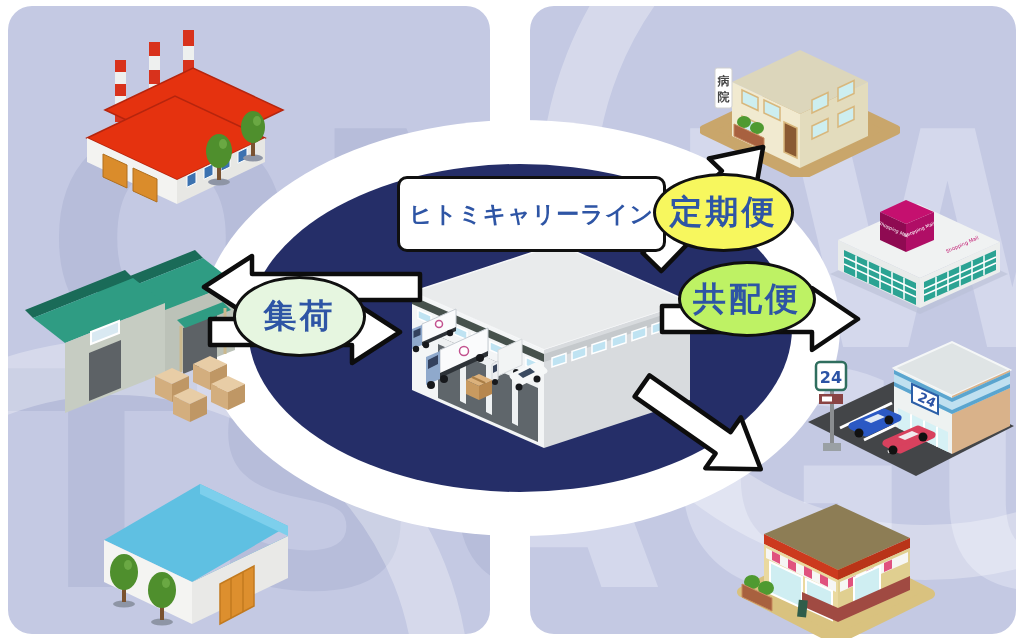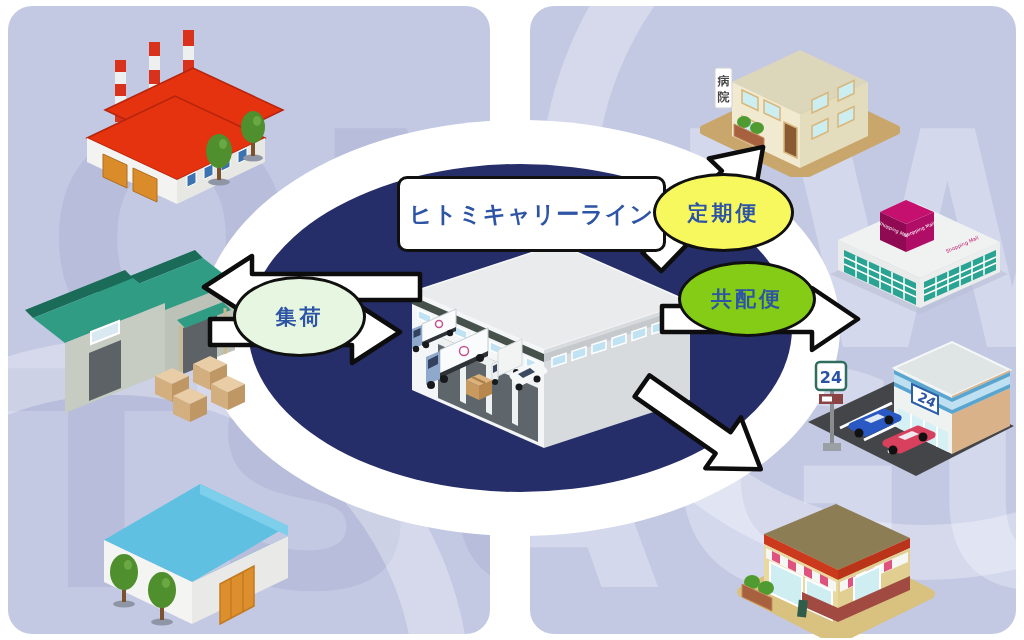--- a/index.html
+++ b/index.html
@@ -18,24 +18,24 @@
   .navy-ellipse{position:absolute;left:248px;top:164px;width:544px;height:328px;border-radius:50%;
                 background:#252e68;z-index:3;}
   .bld{position:absolute;z-index:4;}
   .arrows{position:absolute;left:0;top:0;z-index:5;pointer-events:none;}
   .arrow{fill:#ffffff;stroke:#0d0d0d;stroke-width:4.5;stroke-linejoin:round;}
   .title-box{position:absolute;left:397px;top:176px;width:263px;height:70px;background:#ffffff;
              border:3px solid #101010;border-radius:10px;z-index:6;display:flex;
              align-items:center;justify-content:center;font-weight:bold;font-size:23px;color:#2e55a5;
              line-height:1.4;letter-spacing:1px;}
   .bubble{position:absolute;border:3.5px solid #101010;border-radius:50%;display:flex;align-items:center;
-          justify-content:center;font-weight:bold;font-size:21px;color:#2e55a5;letter-spacing:3px;z-index:7;}
+          justify-content:center;font-weight:bold;font-size:33px;color:#2e55a5;letter-spacing:3px;z-index:7;}
   .bubble-pickup{left:233px;top:276px;width:127px;height:75px;background:#e6f6e0;}
   .bubble-regular{left:653px;top:173px;width:135px;height:73px;background:#f7f75e;}
-  .bubble-joint{left:678px;top:261px;width:132px;height:70px;background:#84cc16;}
+  .bubble-joint{left:678px;top:261px;width:132px;height:70px;background:#bef264;}
   .bubble-spot{left:658px;top:361px;width:143px;height:75px;background:#f7f75e;}
   svg text{font-family:"DejaVu Sans","Liberation Sans",sans-serif;}
 </style>
 </head>
 <body>
 
 <div class="stage">
 
   <div class="panel panel-left">
     <span class="wm wm-dark" style="left:36px;top:88px;">OMOIWO</span>

